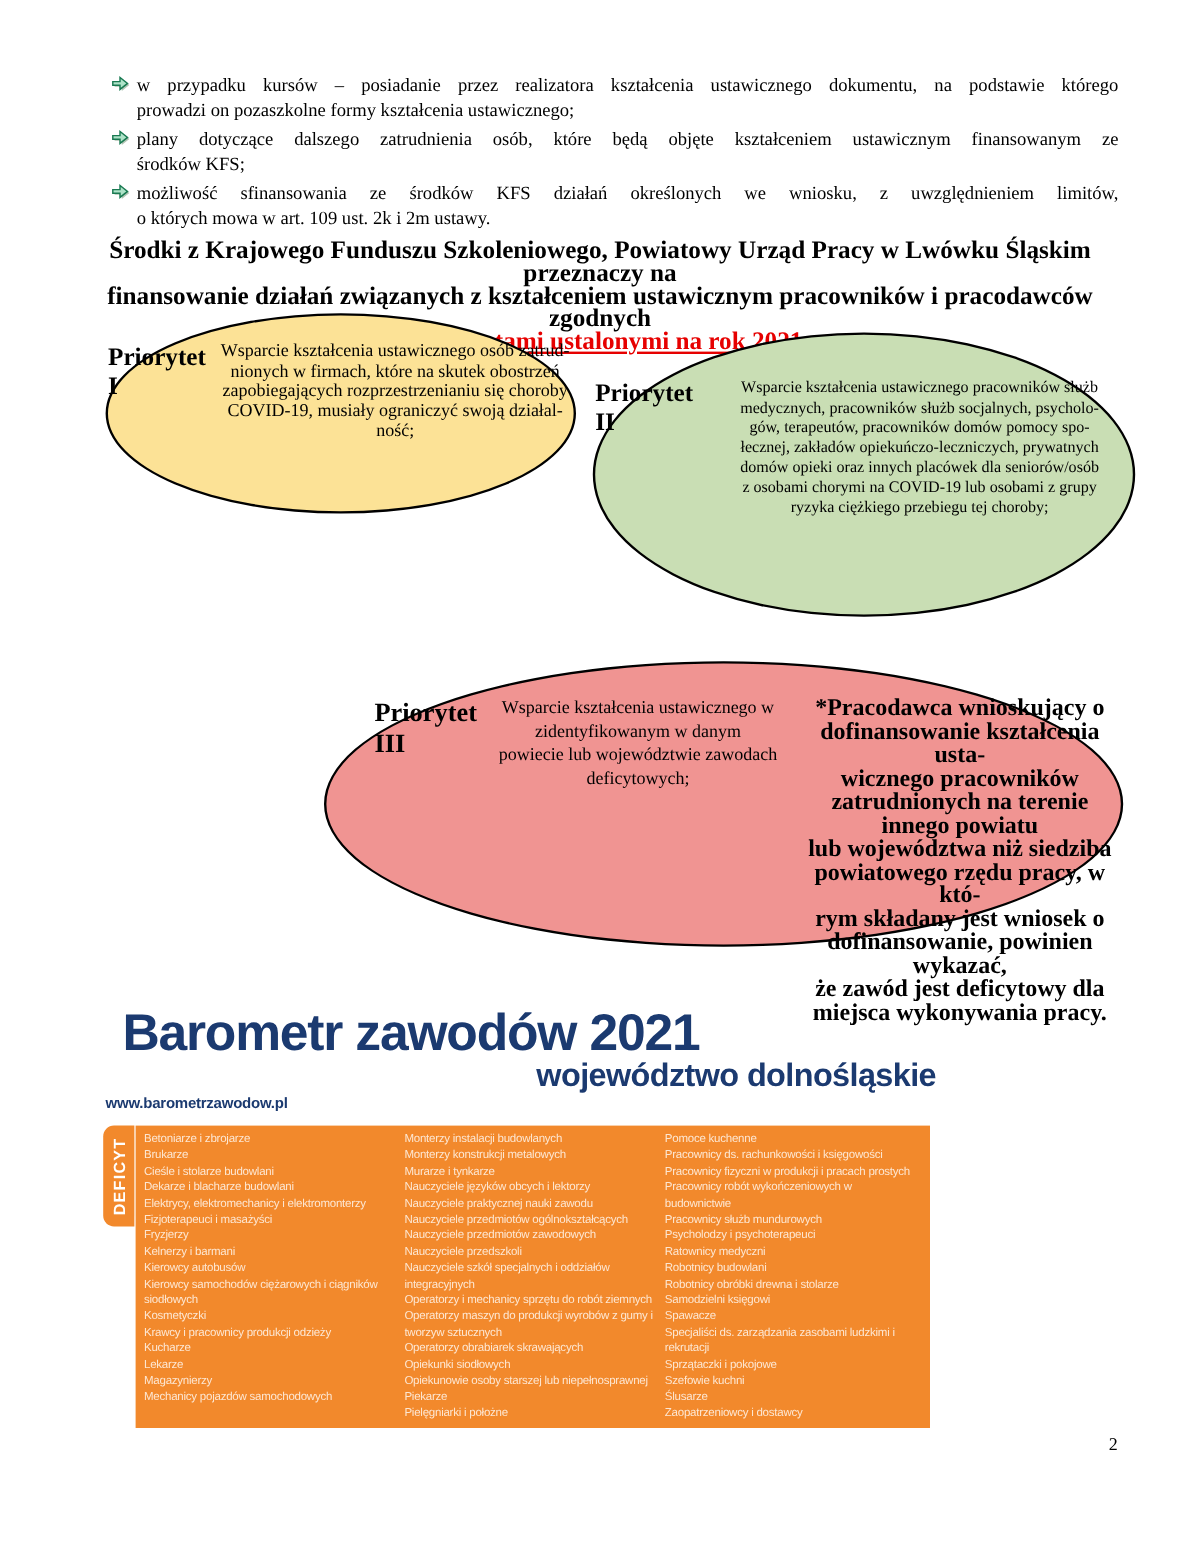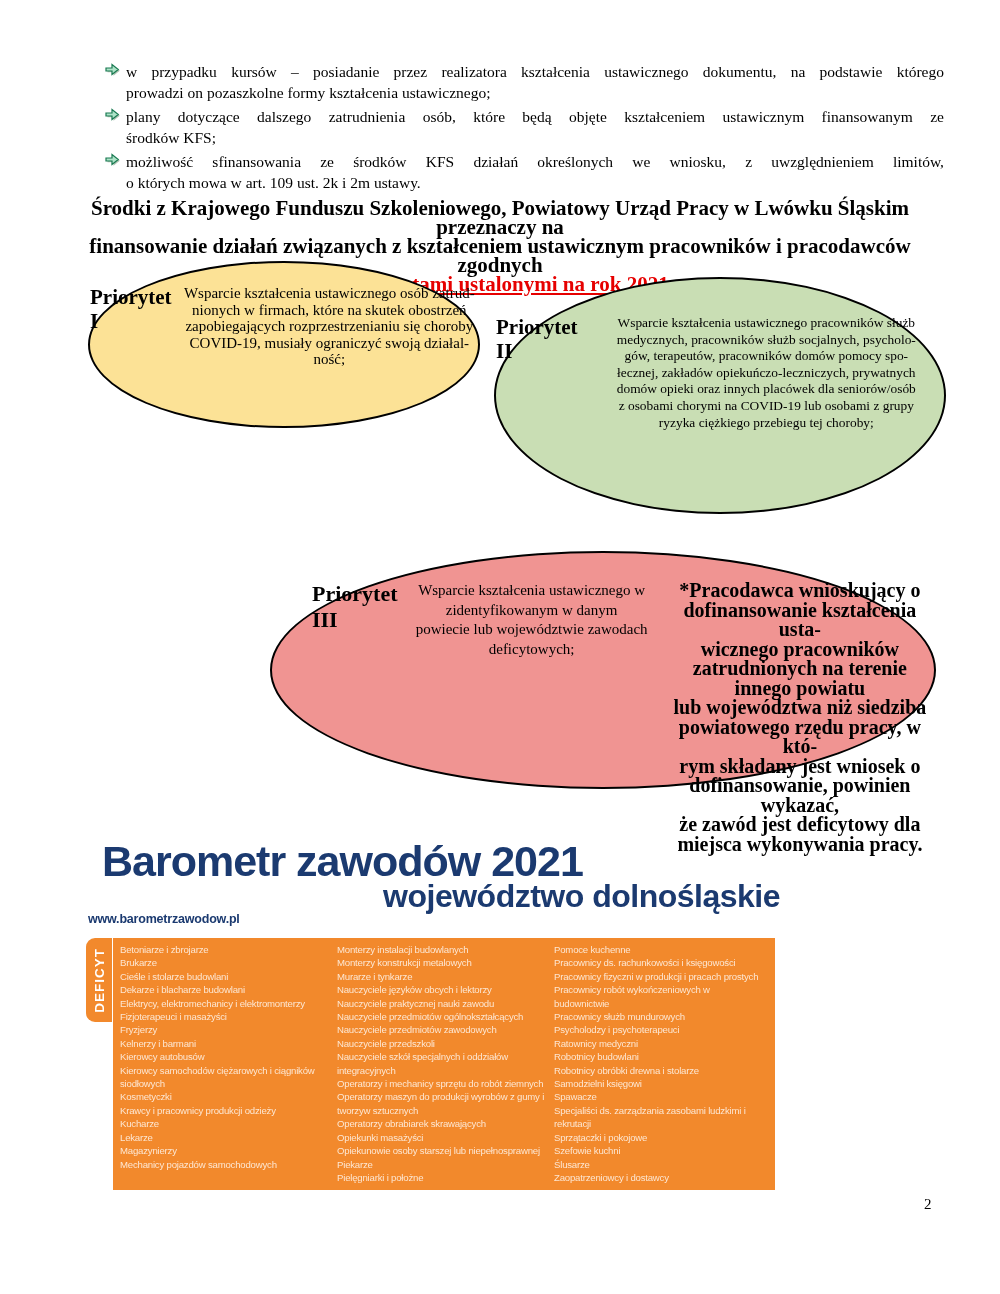--- a/index.html
+++ b/index.html
@@ -1,19 +1,19 @@
 <!DOCTYPE html>
 <html style="--navy: #1b3a70; --orange: #f2892c; --yellow: #fce296; --green: #c9deb4; --red_ellipse: #f09492; --link_red: #e60000;"><head>
 <meta charset="utf-8">
 <style>
   html,body{margin:0;padding:0;background:#fff;}
   body{width:1000px;height:1294px;position:relative;font-family:"Liberation Serif",serif;color:#000;overflow:hidden;}
 
   
-  .intro{position:absolute;left:104px;top:61px;width:840px;}
+  .intro{position:absolute;left:92px;top:61px;width:840px;}
   .bullet{display:flex;margin-bottom:3px;}
   .bullet-icon{flex:0 0 22px;padding-top:2px;}
   .bullet-text{flex:1;font-size:15.5px;line-height:21px;}
   .line.just{text-align:justify;text-align-last:justify;}
 
   
   .bold-para{position:absolute;left:62px;top:199px;width:876px;text-align:center;font-weight:bold;font-size:21px;line-height:19px;}
   .red-link{color:var(--link_red);text-decoration:underline;cursor:pointer;}
 
   
@@ -27,21 +27,21 @@
   #e2 .e-title{font-size:21px;line-height:24px;}
   #e2 .e-body{width:396px;font-size:13.4px;line-height:16.6px;}
   #e3{left:270px;top:551px;width:666px;height:238px;background:var(--red_ellipse);padding-top:28px;}
   #e3 .e-title{font-size:22px;line-height:26px;margin-bottom:3px;margin-left:40px;}
   #e3 .e-body{width:566px;font-size:15px;line-height:19.5px;}
   #e3 .e-body-bold{width:566px;font-size:20px;line-height:19.5px;font-weight:bold;text-align:center;}
 
   
   .baro{position:absolute;left:88px;top:838px;width:692px;font-family:"Liberation Sans",sans-serif;color:var(--navy);}
   .baro-title{font-size:43px;font-weight:bold;letter-spacing:-1px;line-height:46px;margin-left:14px;white-space:nowrap;}
-  .baro-sub{font-size:32px;font-weight:bold;letter-spacing:-0.5px;line-height:28px;text-align:right;margin-top:-2px;}
+  .baro-sub{font-size:27px;font-weight:bold;letter-spacing:-0.5px;line-height:28px;text-align:right;margin-top:-2px;}
   .baro-url{font-size:12.5px;font-weight:bold;margin-top:2px;letter-spacing:-0.2px;}
 
   
   .def-table{position:absolute;left:86px;top:938px;width:689px;font-family:"Liberation Sans",sans-serif;}
   .def-tab{position:absolute;left:0;top:0;width:26px;height:84px;background:var(--orange);border-radius:9px 0 0 9px;display:flex;align-items:center;justify-content:center;}
   .def-tab span{writing-mode:vertical-rl;transform:rotate(180deg);color:#fff;font-weight:bold;font-size:13.5px;letter-spacing:1px;}
   .def-body{margin-left:27px;background:var(--orange);min-height:230px;box-sizing:border-box;padding:5px 4px 6px 7px;display:flex;}
   .def-col{flex:1 1 0;padding-right:5px;overflow:hidden;}
   .def-item{color:rgba(255,247,238,0.85);font-size:9.6px;line-height:13.4px;letter-spacing:-0.2px;}
 
@@ -169,21 +169,21 @@
         <div class="def-item">Murarze i tynkarze</div>
         <div class="def-item">Nauczyciele języków obcych i lektorzy</div>
         <div class="def-item">Nauczyciele praktycznej nauki zawodu</div>
         <div class="def-item">Nauczyciele przedmiotów ogólnokształcących</div>
         <div class="def-item">Nauczyciele przedmiotów zawodowych</div>
         <div class="def-item">Nauczyciele przedszkoli</div>
         <div class="def-item">Nauczyciele szkół specjalnych i oddziałów integracyjnych</div>
         <div class="def-item">Operatorzy i mechanicy sprzętu do robót ziemnych</div>
         <div class="def-item">Operatorzy maszyn do produkcji wyrobów z gumy i tworzyw sztucznych</div>
         <div class="def-item">Operatorzy obrabiarek skrawających</div>
-        <div class="def-item">Opiekunki masażyści</div>
+        <div class="def-item">Opiekunki siodłowych</div>
         <div class="def-item">Opiekunowie osoby starszej lub niepełnosprawnej</div>
         <div class="def-item">Piekarze</div>
         <div class="def-item">Pielęgniarki i położne</div>
       </div>
     <div class="def-col">
         <div class="def-item">Pomoce kuchenne</div>
         <div class="def-item">Pracownicy ds. rachunkowości i księgowości</div>
         <div class="def-item">Pracownicy fizyczni w produkcji i pracach prostych</div>
         <div class="def-item">Pracownicy robót wykończeniowych w budownictwie</div>
         <div class="def-item">Pracownicy służb mundurowych</div>

